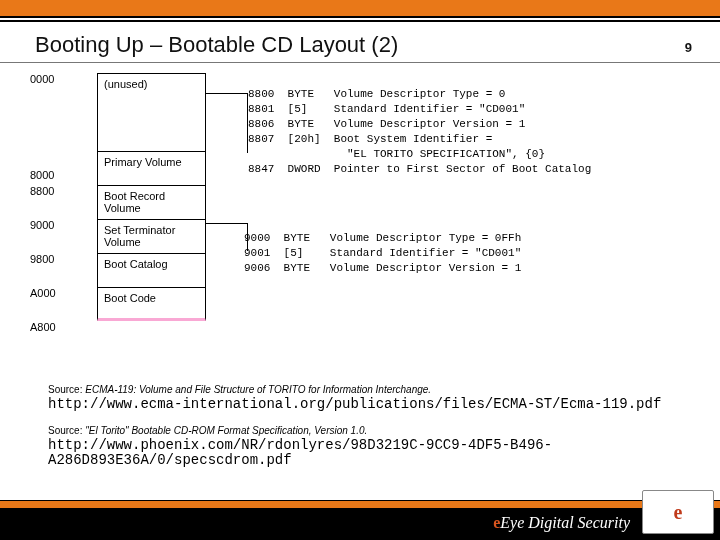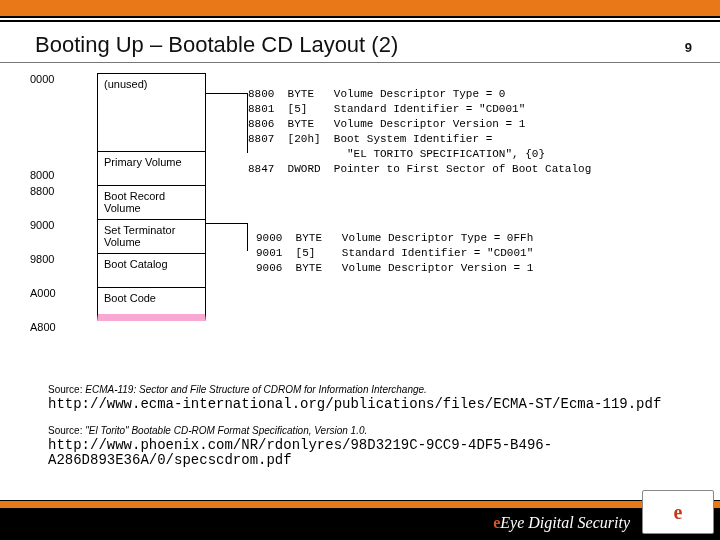--- a/index.html
+++ b/index.html
@@ -70,33 +70,33 @@
   .box {
     border: 1px solid #000;
     border-bottom: none;
     padding: 4px 6px;
     font-size: 11px;
     color: #000;
     background: #fff;
     position: relative;
     margin-left: 31px;
   }
-  .box.last { border-bottom: 7px solid #f9a8d4; }
+  .box.last { border-bottom: 3px solid #f9a8d4; }
   .box-tall { height: 78px; }
   .box-short { height: 34px; }
   .detail {
     position: absolute;
     font-family: "Courier New", monospace;
     font-size: 11px;
     line-height: 15px;
     color: #000;
     white-space: pre;
   }
   .detail1 { left: 248px; top: 24px; }
-  .detail2 { left: 256px; top: 168px; }
+  .detail2 { left: 244px; top: 168px; }
   .lead1 {
     position: absolute;
     left: 206px;
     top: 30px;
     width: 42px;
     height: 60px;
     border-top: 1px solid #000;
     border-right: 1px solid #000;
     pointer-events: none;
   }
@@ -210,21 +210,21 @@
 8806  BYTE   Volume Descriptor Version = 1
 8807  [20h]  Boot System Identifier =
                "EL TORITO SPECIFICATION", {0}
 8847  DWORD  Pointer to First Sector of Boot Catalog</div>
   <div class="detail detail2" id="det2">9000  BYTE   Volume Descriptor Type = 0FFh
 9001  [5]    Standard Identifier = "CD001"
 9006  BYTE   Volume Descriptor Version = 1</div>
 
   <div class="sources">
     <div class="src-block">
-      <span>Source: </span><span class="src-italic">ECMA-119: Sector and File Structure of CDROM for Information Interchange.</span><br>
+      <span>Source: </span><span class="src-italic">ECMA-119: Volume and File Structure of TORITO for Information Interchange.</span><br>
       <span class="mono">http://www.ecma-international.org/publications/files/ECMA-ST/Ecma-119.pdf</span>
     </div>
     <div class="src-block">
       <span>Source: </span><span class="src-italic">"El Torito" Bootable CD-ROM Format Specification, Version 1.0.</span><br>
       <span class="mono">http://www.phoenix.com/NR/rdonlyres/98D3219C-9CC9-4DF5-B496-A286D893E36A/0/specscdrom.pdf</span>
     </div>
   </div>
 
 </div>
 

